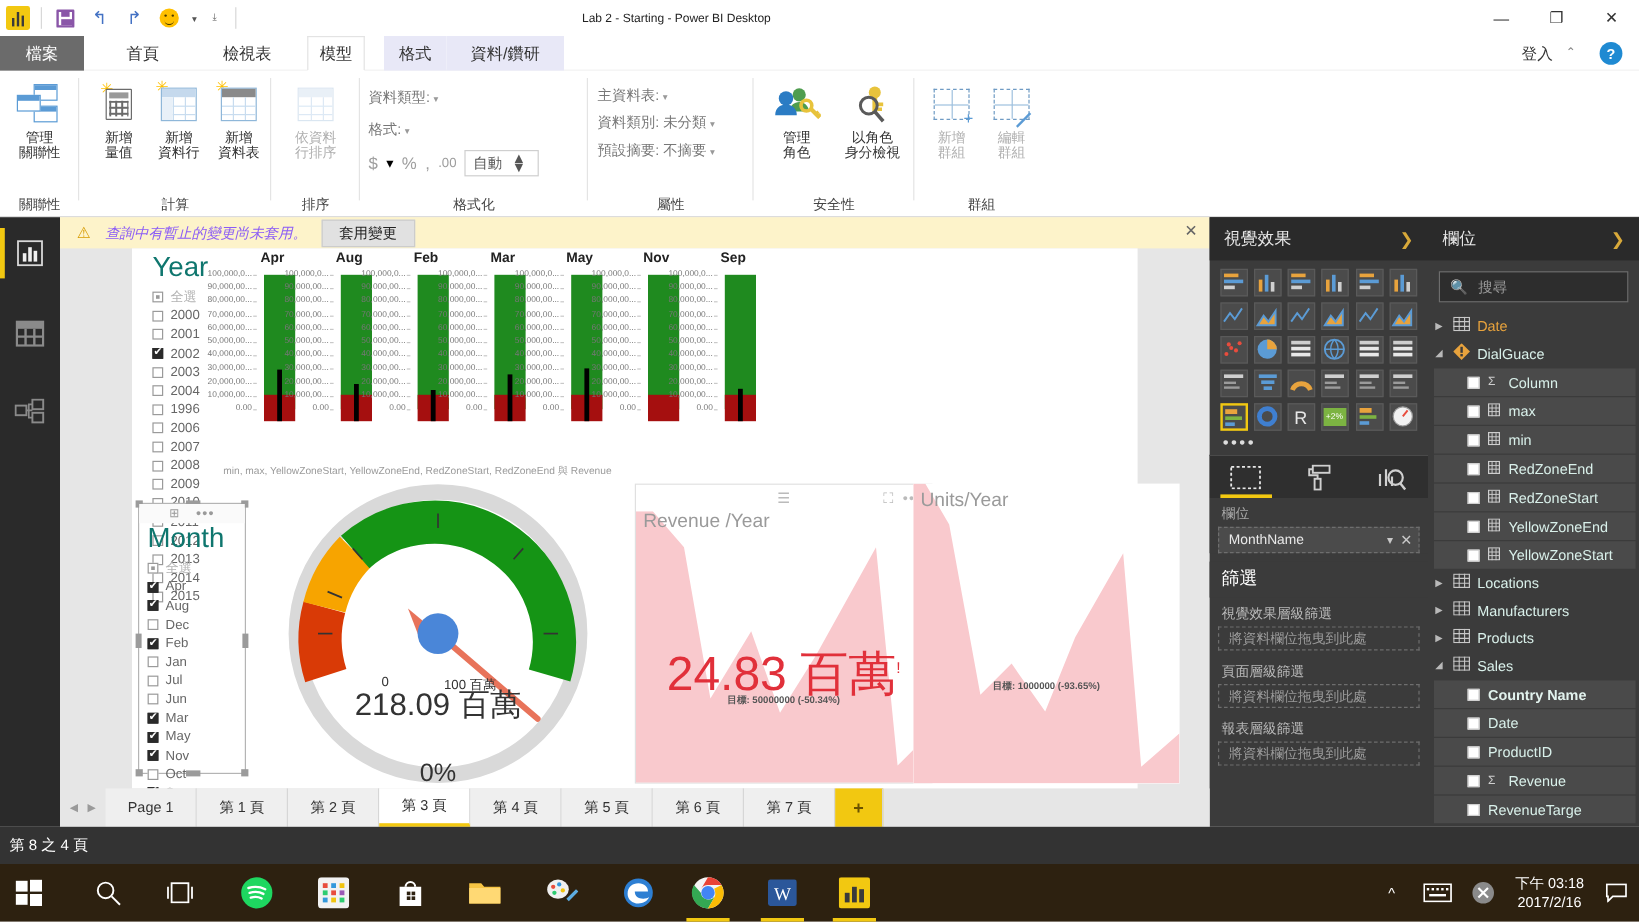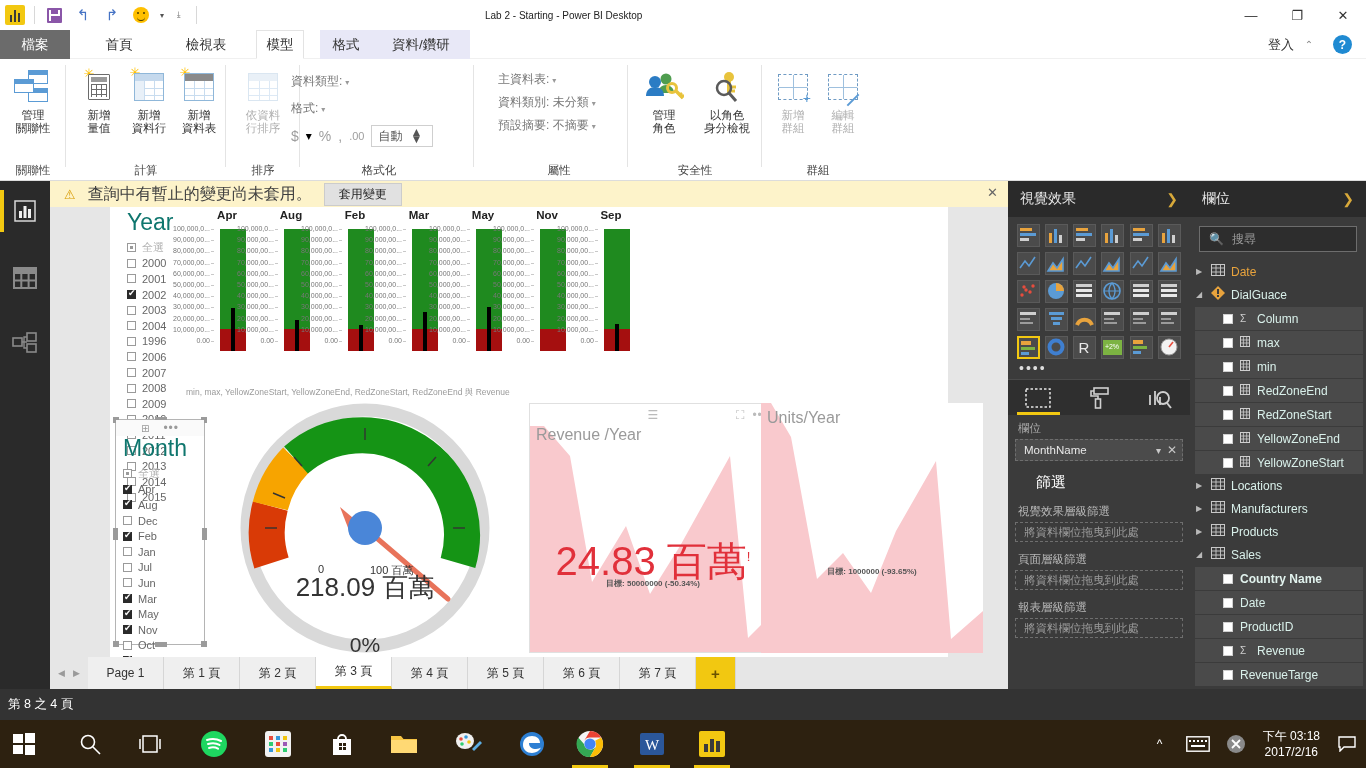--- a/index.html
+++ b/index.html
@@ -70,21 +70,21 @@
           linear-gradient(to right,#6b6b6b 1.5px,transparent 1.5px) 0 0/5px 100%,
           linear-gradient(to bottom,#6b6b6b 1.5px,transparent 1.5px) 0 0/100% 5px;}
   .ic-group{ width:30px;height:26px;border:1px dashed #6f9bc4; position:relative;}
   
   .leftbar{ position:absolute; left:0; top:181px; width:50px; height:508px; background:#2a2a2a;}
   .lb-item{ position:absolute; left:8px; width:34px; height:34px; display:flex;align-items:center;justify-content:center;cursor:pointer;}
   .lb-item.sel:before{ content:""; position:absolute; left:-8px; top:-4px; width:4px; height:42px; background:#f2c811;}
   .canvaswrap{ position:absolute; left:50px; top:181px; width:958px; height:508px; background:#e6e6e6;}
   .notice{ position:absolute; left:0; top:0; width:958px; height:26px; background:#fdf3ca; display:flex; align-items:center; padding-left:14px; gap:12px;}
   .notice .warn{ color:#d79b00; font-size:13px;}
-  .notice .ntext{ font-size:16px; color:#404040;}
+  .notice .ntext{ font-size:12px; color:#8b5cf6;font-style:italic;}
   .notice .nbtn{ background:#e1e1e1; border:1px solid #ccc; font-size:12px; padding:2px 14px; color:#222; cursor:pointer;}
   .notice .nclose{ position:absolute; right:10px; top:4px; color:#666; font-size:13px; cursor:pointer;}
   .canvas{ position:absolute; left:60px; top:26px; width:838px; height:458px; background:#fff;}
   
   .slicer{ position:absolute; font-size:11px; color:#777;}
   .slicer .stitle{ font-size:23px; color:#0f766e; font-weight:300; margin-bottom:4px;}
   .srow{ display:flex; align-items:center; height:15.6px; gap:6px;}
   .cbox{ width:9px;height:9px;border:1px solid #9a9a9a; background:#fff; display:inline-block; position:relative; flex:0 0 auto;}
   .cbox.on{ background:#2a2a2a; border-color:#2a2a2a;}
   .cbox.on:after{ content:"✔"; position:absolute; left:0px; top:-3px; color:#fff; font-size:9px; line-height:11px;}
@@ -130,21 +130,21 @@
   .viz.sel{ border:2px solid #f2c811;}
   .moredots{ color:#ddd; font-size:14px; padding:1px 0 3px 11px; letter-spacing:2px;}
   .fieldtabs{ display:flex; border-top:1px solid #4a4a4a; background:#2f2f2f; height:36px;}
   .ftab{ flex:1; display:flex;align-items:center;justify-content:center; cursor:pointer; position:relative; color:#d0d0d0;}
   .ftab.sel:after{ content:""; position:absolute; left:9px; right:9px; bottom:0; height:3px; background:#f2c811;}
   .wellsec{ background:#3b3b3b; }
   .welllbl{ color:#a8a8a8; font-size:11.5px; padding:6px 10px 3px;}
   .wellbox{ margin:0 7px 7px; height:22px; border:1px dashed #6e6e6e; background:#4b4b4b; display:flex;align-items:center;
             justify-content:space-between; padding:0 5px 0 8px; color:#e8e8e8; font-size:11.5px;}
   .wellbox .wicons{ display:flex; gap:6px; align-items:center; color:#c8c8c8; font-size:10px;}
-  .filterhdr{ color:#fff; font-size:15px; padding:5px 28px 6px; background:#3b3b3b;}
+  .filterhdr{ color:#fff; font-size:15px; padding:5px 10px 6px; background:#3b3b3b;}
   .flvl{ color:#b9b9b9; font-size:11.5px; padding:6px 10px 3px;}
   .fdrop{ margin:0 7px 4px; height:20px; border:1px dashed #6e6e6e; display:flex; align-items:center; padding-left:8px; color:#9a9a9a; font-size:11.5px;}
   .fieldspane{ position:absolute; left:1190px; top:181px; width:176px; height:508px; background:#3b3b3b;}
   .searchbox{ margin:9px 9px 6px; height:26px; background:#2d2d2d; border:1px solid #6d6d6d; display:flex; align-items:center; gap:8px; padding-left:9px;}
   .searchbox .sp{ color:#bbb; font-size:12px;}
   .searchbox .ph{ color:#9a9a9a; font-size:12px;}
   .ftree{ padding-top:2px; }
   .ftbl{ display:flex; align-items:center; height:23px; gap:6px; padding-left:6px; cursor:pointer;}
   .ftbl .tri{ color:#b9b9b9; font-size:8px; width:9px;}
   .ftbl .tname{ color:#d9f0ea; font-size:12px;}
@@ -290,21 +290,21 @@
           <div class="gl" style="left:0;top:21px;right:0;height:1px"></div>
         </div>
       </div>
       <div class="bl">依資料</div>
       <div class="bl">行排序</div>
     </div>
     <div class="glabel">排序</div>
     <div class="gsep"></div>
   </div>
 
-  <div class="rgroup" style="left:284px;width:190px">
+  <div class="rgroup" style="left:300px;width:190px">
     <div class="rowitem" style="left:7px;top:14px">
       <span>資料類型:</span><span class="arw">▾</span>
     </div>
     <div class="rowitem" style="left:7px;top:41px">
       <span>格式:</span><span class="arw">▾</span>
     </div>
     <div class="fmtbar" style="left:7px;top:66px">
       <span class="fi">$</span>
       <span class="arw">▾</span>
       <span class="fi">%</span>

